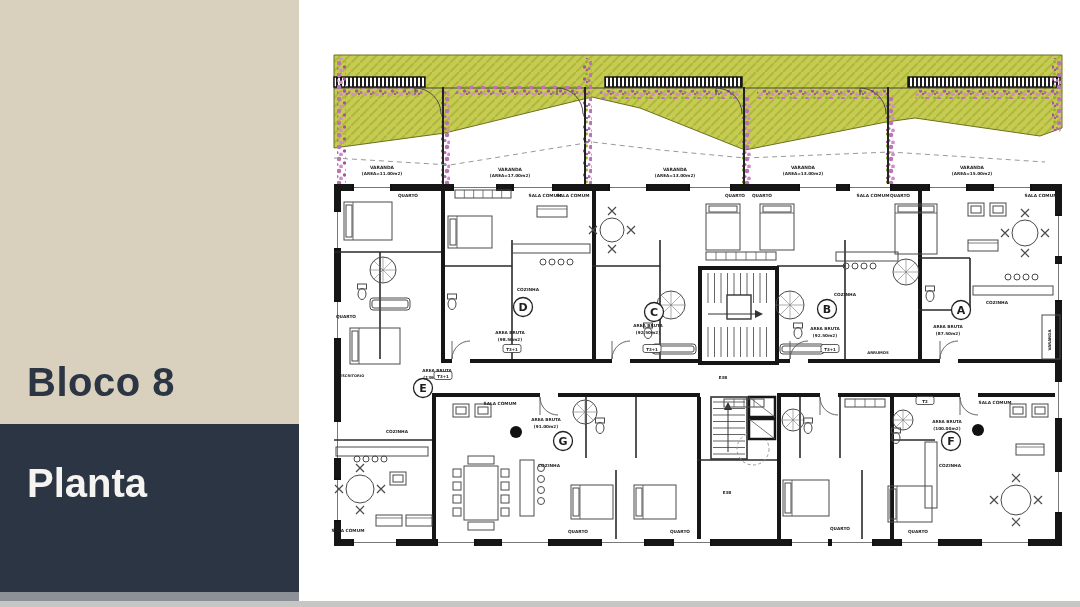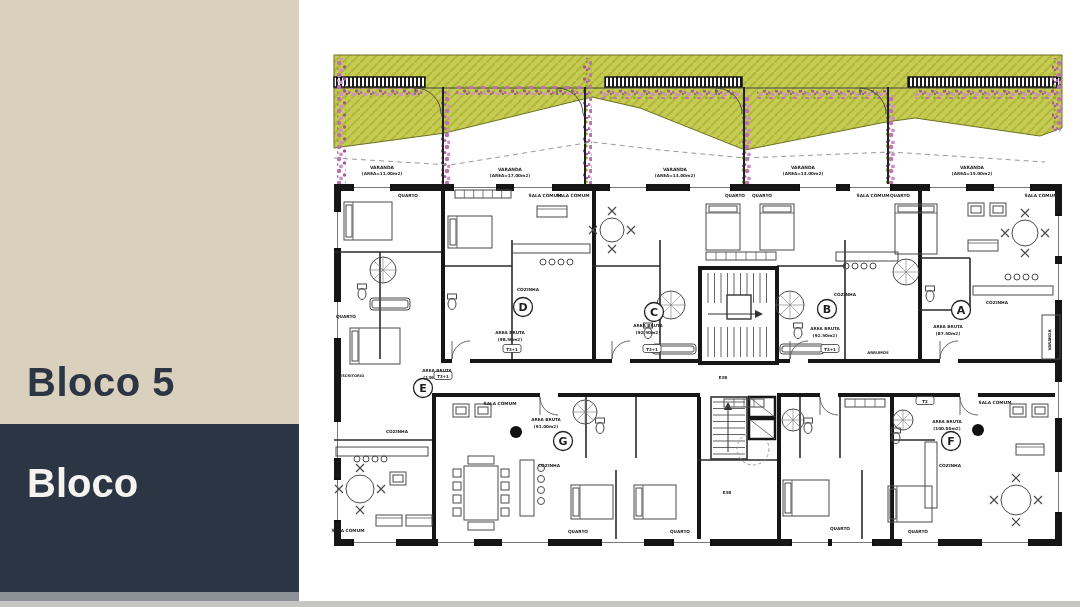--- a/index.html
+++ b/index.html
@@ -585,20 +585,20 @@
         <rect x="821" y="344.5" width="18" height="8" fill="#fff" stroke="#333" stroke-width="0.8" rx="2"></rect>
         <text x="830" y="351" font-size="4" text-anchor="middle" font-weight="bold">T3+1</text>
         <rect x="434" y="371.5" width="18" height="8" fill="#fff" stroke="#333" stroke-width="0.8" rx="2"></rect>
         <text x="443" y="378" font-size="4" text-anchor="middle" font-weight="bold">T3+1</text>
         <rect x="916" y="396.5" width="18" height="8" fill="#fff" stroke="#333" stroke-width="0.8" rx="2"></rect>
         <text x="925" y="402.5" font-size="4" text-anchor="middle" font-weight="bold">T2</text>
       </g>
   </svg>
 
   <div class="sidebar-top"></div>
-  <div class="block-title">Bloco 5</div>
+  <div class="block-title">Bloco 8</div>
   <div class="sidebar-panel"></div>
   <div class="floor-title">
-    <div>Bloco</div>
+    <div>Planta</div>
   </div>
   <div class="strip-dark"></div>
   <div class="strip-light"></div>
 </div>
 
 </body></html>

